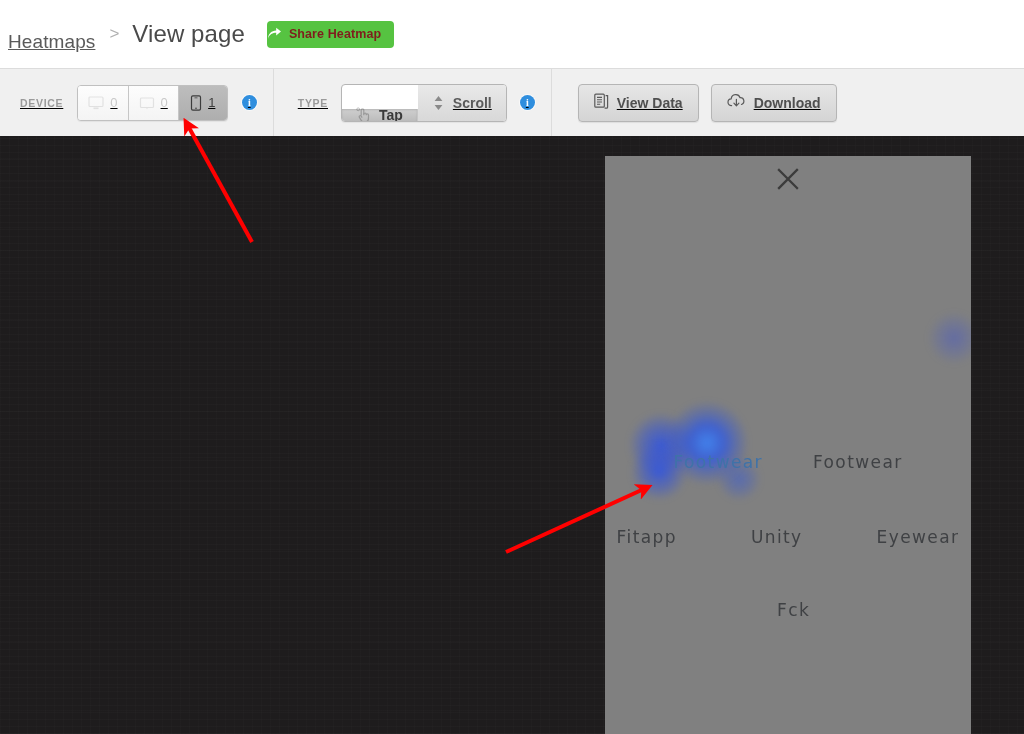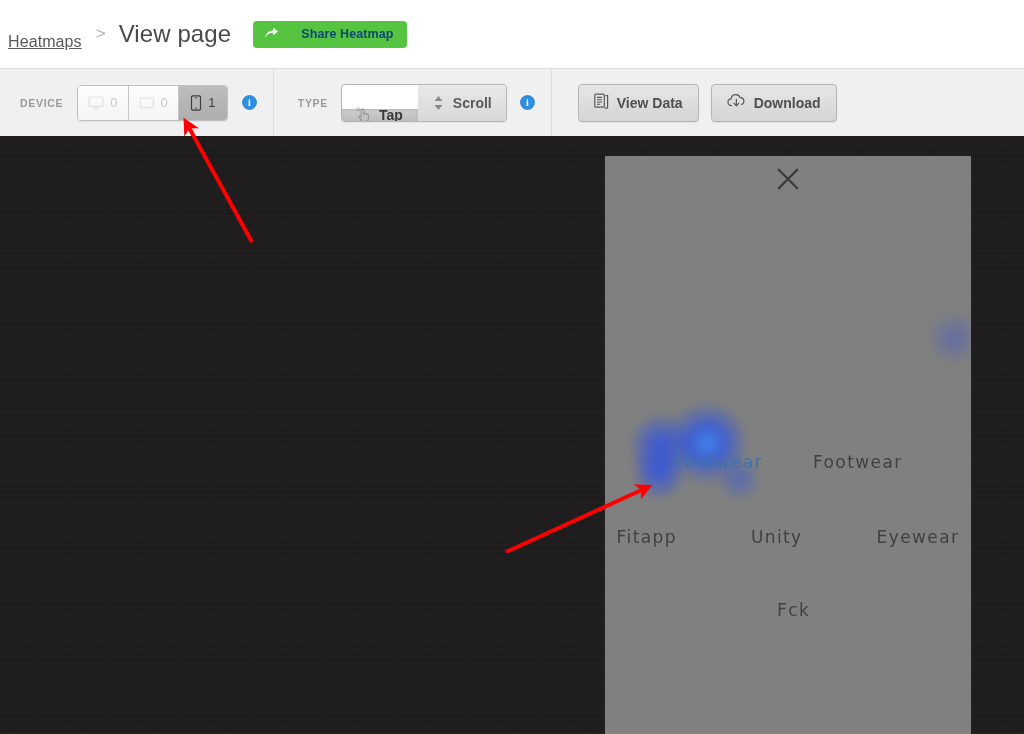--- a/index.html
+++ b/index.html
@@ -14,54 +14,54 @@
   #app { position: relative; width: 1024px; height: 734px; }
 
   
   .header {
     position: absolute; left: 0; top: 0; width: 1024px; height: 68px;
     background: #ffffff;
     display: flex; align-items: center;
     padding-left: 8px;
   }
   .crumb-link {
-    font-size: 16px; color: #5a5a5a;
+    font-size: 19px; color: #5a5a5a;
     text-decoration: underline; cursor: pointer;
     letter-spacing: .1px;
     margin-top: 16px;
   }
   .crumb-sep {
     font-size: 17px; color: #b0b0b0; margin: 0 13px 0 14px;
     font-weight: 400;
   }
   .page-title {
     font-size: 24px; color: #4a4a4a; font-weight: 400;
     letter-spacing: .1px;
   }
   .share-btn {
     margin-left: 22px;
-    display: inline-flex; align-items: center; gap: 22px;
-    background: #56c341; color: #0c4a6e;
+    display: inline-flex; align-items: center; gap: 7px;
+    background: #56c341; color: #7f1d1d;
     border: none; border-radius: 4px;
-    height: 27px; padding: 0 13px 0 11px;
+    height: 27px; padding: 0 13px 0 0;
     font-size: 12.5px; font-weight: bold;
     font-family: "Liberation Sans", sans-serif;
     cursor: pointer;
     letter-spacing: .1px;
   }
   .share-btn svg { display: block; }
 
   
   .toolbar {
     position: absolute; left: 0; top: 68px; width: 1024px; height: 68px;
     background: #f0f0f0;
     border-top: 1px solid #dcdcdc;
     display: flex; align-items: center;
   }
-  .tb-group { display: flex; align-items: center; height: 68px; }
+  .tb-group { display: flex; align-items: center; height: 68px; text-decoration: underline; }
   .tb-sep {
     width: 1px; height: 68px; background: #dcdcdc; margin: 0 0px;
   }
   .tb-label {
     font-size: 10.5px; color: #9a9a9a; font-weight: bold;
     letter-spacing: .7px;
     text-transform: uppercase;
   }
 
   .seg {

